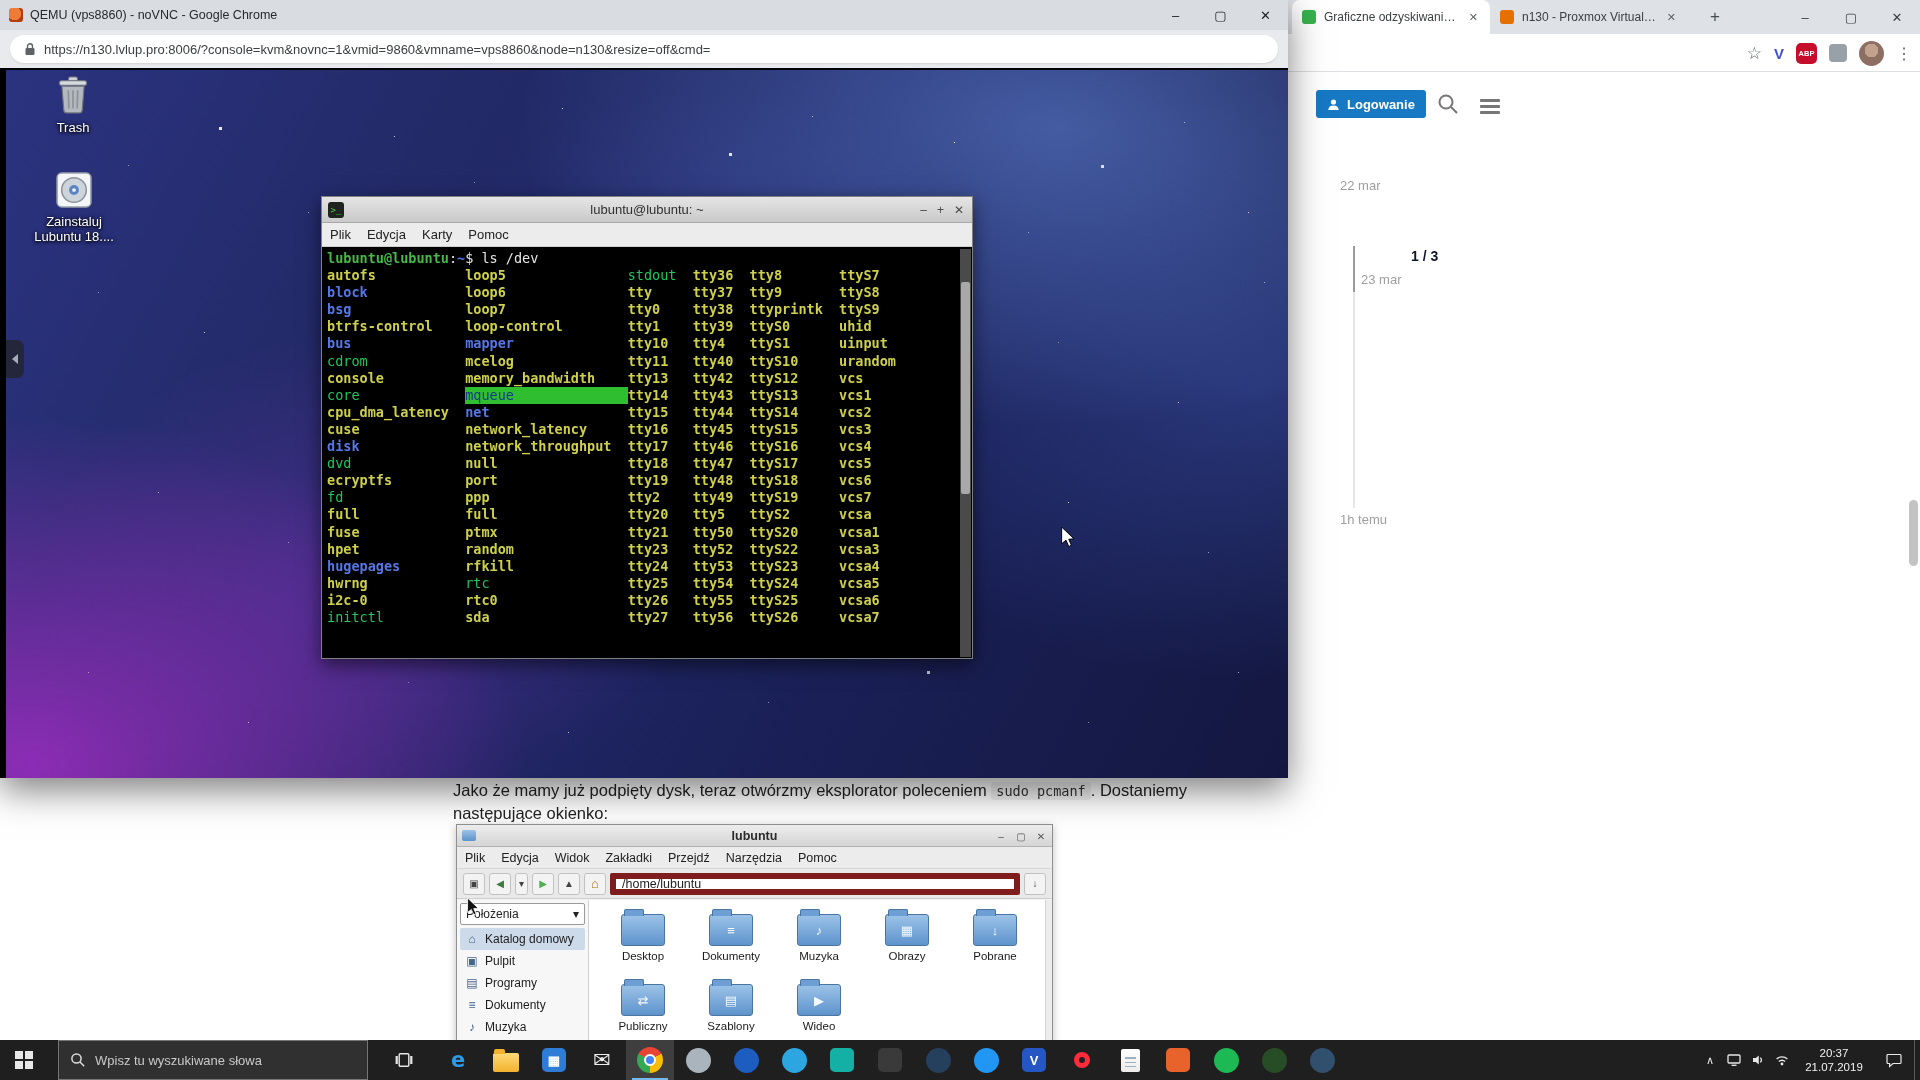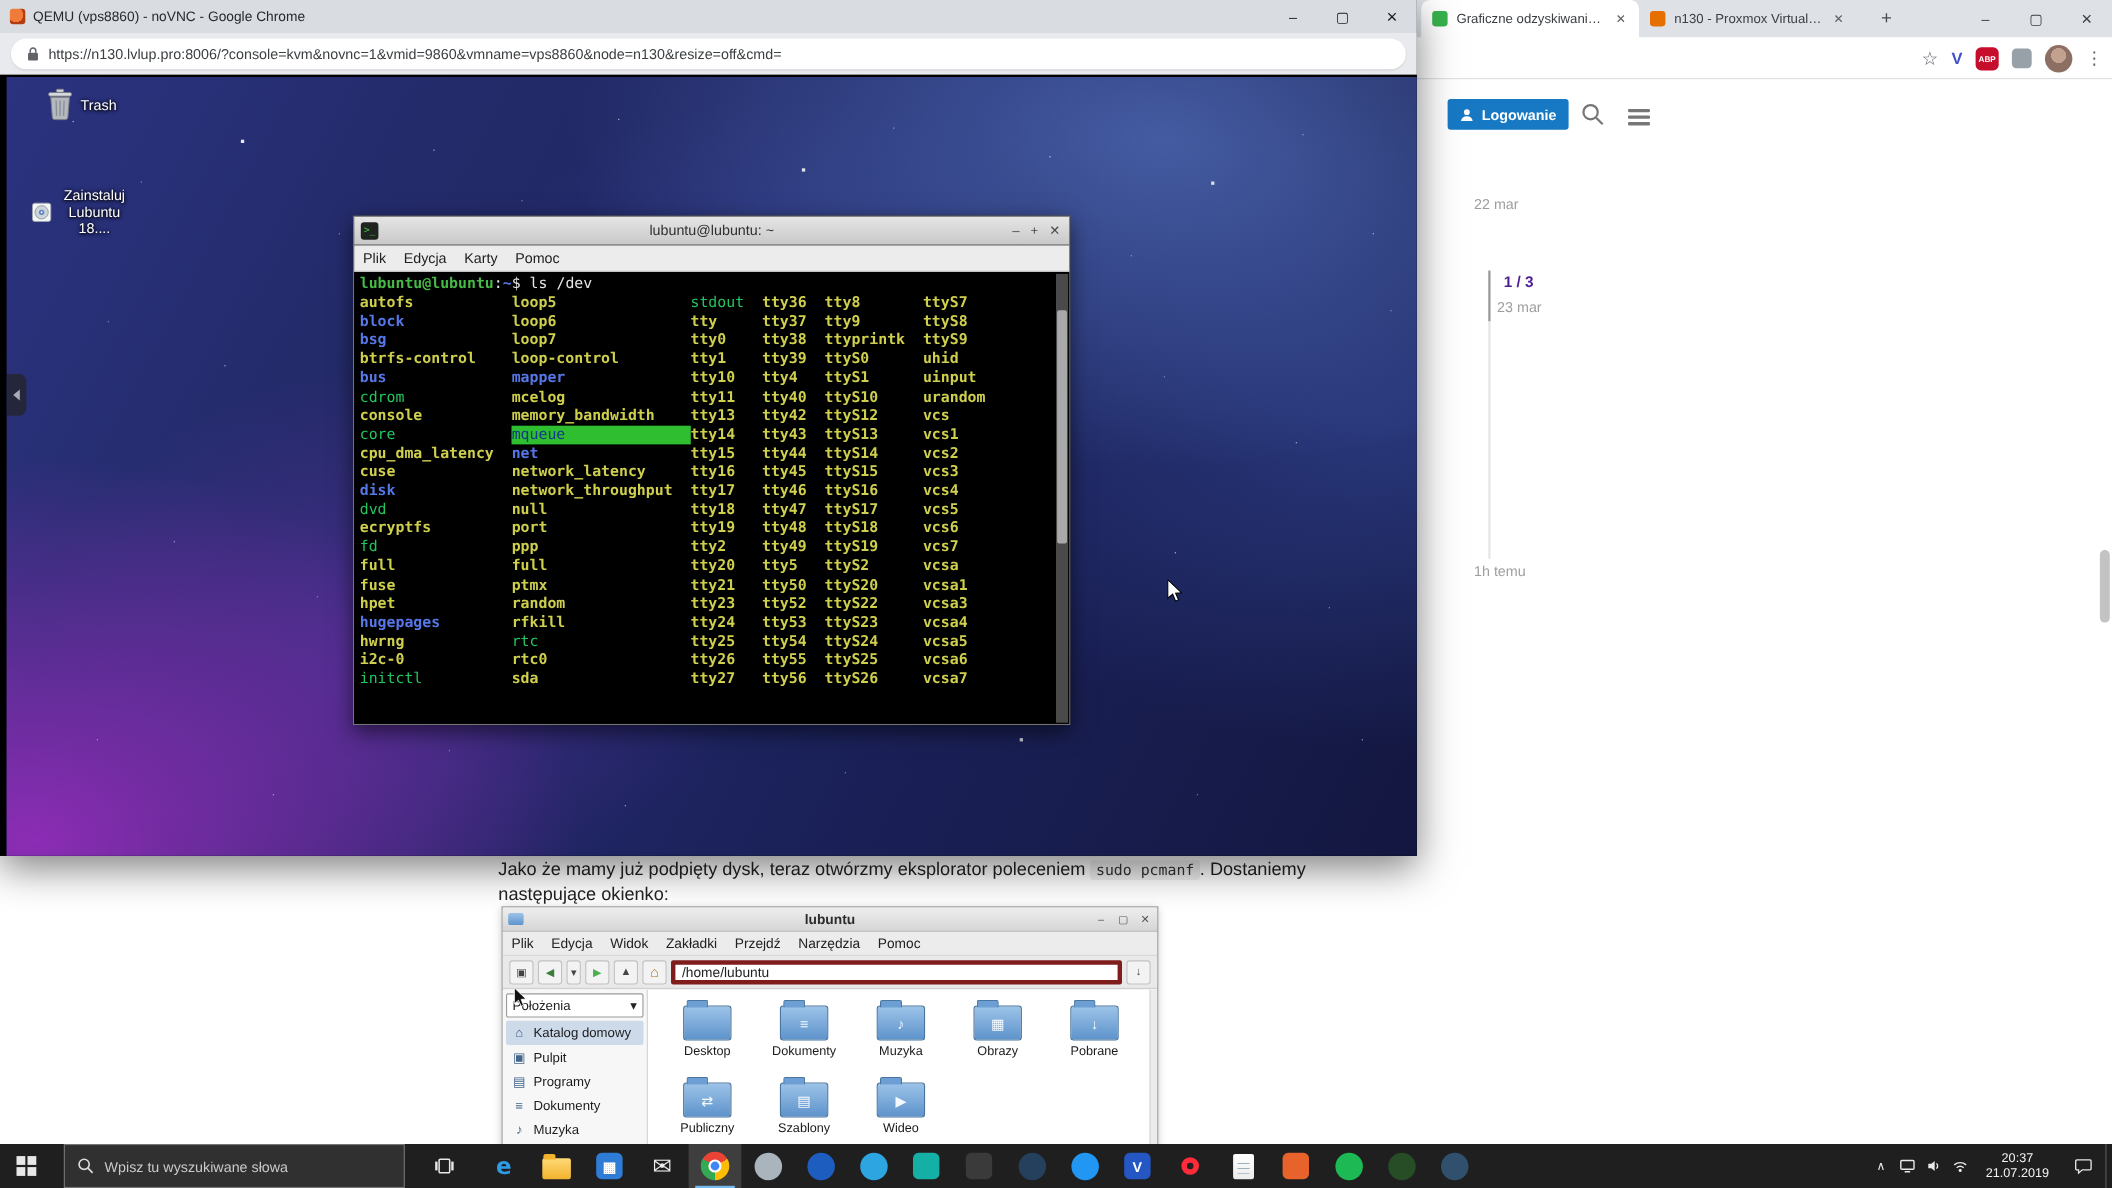--- a/index.html
+++ b/index.html
@@ -29,41 +29,41 @@
 
 
 .login-btn{position:absolute;left:1316px;top:90px;height:28px;background:#1779c4;border-radius:3px;display:flex;align-items:center;gap:7px;padding:0 11px;color:#fff;font-size:13px;font-weight:bold}
 .person-icon{display:block}
 .forum-search{position:absolute;left:1436px;top:92px;width:24px;height:24px}
 .forum-burger{position:absolute;left:1480px;top:99px;width:20px}
 .forum-burger i{display:block;height:2.5px;background:#767676;margin-bottom:3.5px;border-radius:1px}
 .f-date-top{position:absolute;left:1340px;top:178px;color:#9e9e9e;font-size:13px}
 .f-line{position:absolute;left:1353px;top:246px;width:2px;height:262px;background:#e6e6e6}
 .f-handle{position:absolute;left:0;top:0;width:2px;height:46px;background:#9a9a9a}
-.f-progress{position:absolute;left:1367px;top:248px;font-size:14px;color:#4c1d95;font-weight:bold}
+.f-progress{position:absolute;left:1411px;top:248px;font-size:14px;color:#0f172a;font-weight:bold}
 .f-date-bottom{position:absolute;left:1361px;top:272px;color:#9e9e9e;font-size:13px}
 .f-ago{position:absolute;left:1340px;top:512px;color:#9e9e9e;font-size:13px}
 .f-scroll{position:absolute;right:2px;top:500px;width:9px;height:66px;background:#c3c3c3;border-radius:5px}
 
 
 .article{position:absolute;left:453px;top:779px;width:800px;font-size:16.5px;color:#222;line-height:22px}
 .article .code{font-family:"DejaVu Sans Mono",monospace;font-size:13.5px;background:#f0f0f0;border-radius:3px;padding:1px 5px;color:#333}
 
 #pcmanfm{position:absolute;left:456px;top:824px;width:597px;height:260px;background:#f2f2f2;border:1px solid #919191;box-shadow:0 2px 8px rgba(0,0,0,.25)}
 .pf-title{position:relative;height:22px;background:linear-gradient(#efefef,#d5d5d5);border-bottom:1px solid #b3b3b3;text-align:center}
 .pf-title .pf-ttext{font-size:12.5px;font-weight:bold;color:#2b2b2b;line-height:22px}
 .pf-ticon{position:absolute;left:5px;top:5px;width:14px;height:11px;background:linear-gradient(#9cc3e8,#5e93cc);border-radius:2px}
 .pf-tbtns{position:absolute;right:4px;top:0;height:22px;display:flex;gap:6px;align-items:center;font-size:10px;color:#555}
 .pf-tbtns span{width:14px;text-align:center}
 .pf-menubar{height:22px;background:#ececec;display:flex;align-items:center;font-size:12.5px;color:#222;border-bottom:1px solid #d8d8d8}
 .pf-menubar .menu-item{padding:0 8px}
 .pf-toolbar{height:30px;background:#e9e9e9;display:flex;align-items:center;gap:4px;padding:0 6px;border-bottom:1px solid #cfcfcf}
 .pf-btn{width:22px;height:22px;border:1px solid #c2c2c2;border-radius:3px;background:#f3f3f3;display:flex;align-items:center;justify-content:center;font-size:10px;color:#444}
 .pf-btn.narrow{width:13px}
-.pf-path{flex:1;height:22px;background:#fff;border:4px solid #7f1d1d;border-radius:2px;font-size:12.5px;color:#222;display:flex;align-items:center;padding:0 6px}
+.pf-path{flex:1;height:22px;background:#fff;border:6px solid #7f1d1d;border-radius:2px;font-size:12.5px;color:#222;display:flex;align-items:center;padding:0 6px}
 .pf-body{position:absolute;top:75px;left:0;right:0;bottom:0;display:flex}
 .pf-side{width:132px;background:#f7f7f7;border-right:1px solid #d0d0d0;padding:3px}
 .pf-combo{height:22px;background:#fff;border:1px solid #9a9a9a;border-radius:2px;display:flex;align-items:center;justify-content:space-between;padding:0 5px;font-size:12px;color:#222;margin-bottom:3px}
 .pf-side-item{height:22px;display:flex;align-items:center;gap:6px;padding-left:5px;font-size:12px;color:#1c1c1c;border-radius:2px}
 .pf-side-item.selected{background:#ccdaea}
 .pf-side-icon{color:#44658c;font-size:12px;width:14px;text-align:center}
 .pf-main{flex:1;background:#fff;display:grid;grid-template-columns:repeat(5,88px);grid-auto-rows:66px;padding:6px 0 0 10px;row-gap:4px}
 .pf-cell{display:flex;flex-direction:column;align-items:center}
 .pf-folder-icon{width:44px;height:32px;border-radius:3px;background:linear-gradient(#9cc3e8,#5e93cc);border:1px solid #49759e;position:relative;margin-top:8px}
 .pf-folder-icon:before{content:"";position:absolute;top:-6px;left:2px;width:18px;height:6px;border-radius:2px 2px 0 0;background:#6d9fd4;border:1px solid #49759e;border-bottom:none}
@@ -103,21 +103,21 @@
  1052px 272px 0 0 rgba(255,255,255,.45),1172px 332px 0 0 rgba(255,255,255,.7),1258px 212px 0 0 rgba(255,255,255,.55),
  152px 422px 0 0 rgba(255,255,255,.6),282px 472px 0 0 rgba(255,255,255,.45),422px 432px 0 1px rgba(255,255,255,.75),
  582px 502px 0 0 rgba(255,255,255,.5),742px 462px 0 0 rgba(255,255,255,.7),902px 522px 0 0 rgba(255,255,255,.5),
  1062px 432px 0 0 rgba(255,255,255,.8),1202px 482px 0 0 rgba(255,255,255,.55),82px 602px 0 0 rgba(255,255,255,.5),
  242px 652px 0 0 rgba(255,255,255,.65),402px 612px 0 0 rgba(255,255,255,.45),562px 662px 0 0 rgba(255,255,255,.7),
  762px 632px 0 0 rgba(255,255,255,.5),922px 602px 0 1px rgba(255,255,255,.75),1082px 652px 0 0 rgba(255,255,255,.5),
  1232px 602px 0 0 rgba(255,255,255,.65)}
 .novnc-handle{position:absolute;left:0;top:270px;width:18px;height:38px;background:rgba(35,38,45,.8);border-radius:0 7px 7px 0;display:flex;align-items:center;justify-content:center}
 .novnc-handle i{width:0;height:0;border-top:5px solid transparent;border-bottom:5px solid transparent;border-right:6px solid #aab}
 
-.desk-icon{position:absolute;display:flex;align-items:center;gap:4px}
+.desk-icon{position:absolute;display:flex;flex-direction:column;align-items:center;gap:4px}
 .desk-label{font-size:13px;color:#fff;text-shadow:0 1px 3px #000,0 0 4px #000;text-align:center;line-height:15px}
 .desk-trash{left:34px;top:4px;width:66px}
 .desk-install{left:22px;top:100px;width:92px}
 
 
 #terminal{position:absolute;left:315px;top:126px;width:652px;height:463px;border:1px solid #808080;background:#000;box-shadow:0 6px 18px rgba(0,0,0,.55)}
 .t-titlebar{position:relative;height:26px;background:linear-gradient(#e5e5e5,#c9c9c9);border-bottom:1px solid #a8a8a8;text-align:center}
 .t-title{font-size:13px;color:#303030;line-height:26px}
 .t-ticon{position:absolute;left:6px;top:5px;width:16px;height:16px;background:#20241f;border-radius:3px;color:#46d146;font-size:9px;font-family:"DejaVu Sans Mono",monospace;line-height:16px;text-align:center}
 .t-tbtns{position:absolute;right:8px;top:0;height:26px;display:flex;gap:10px;align-items:center;font-size:12px;color:#4a4a4a}

